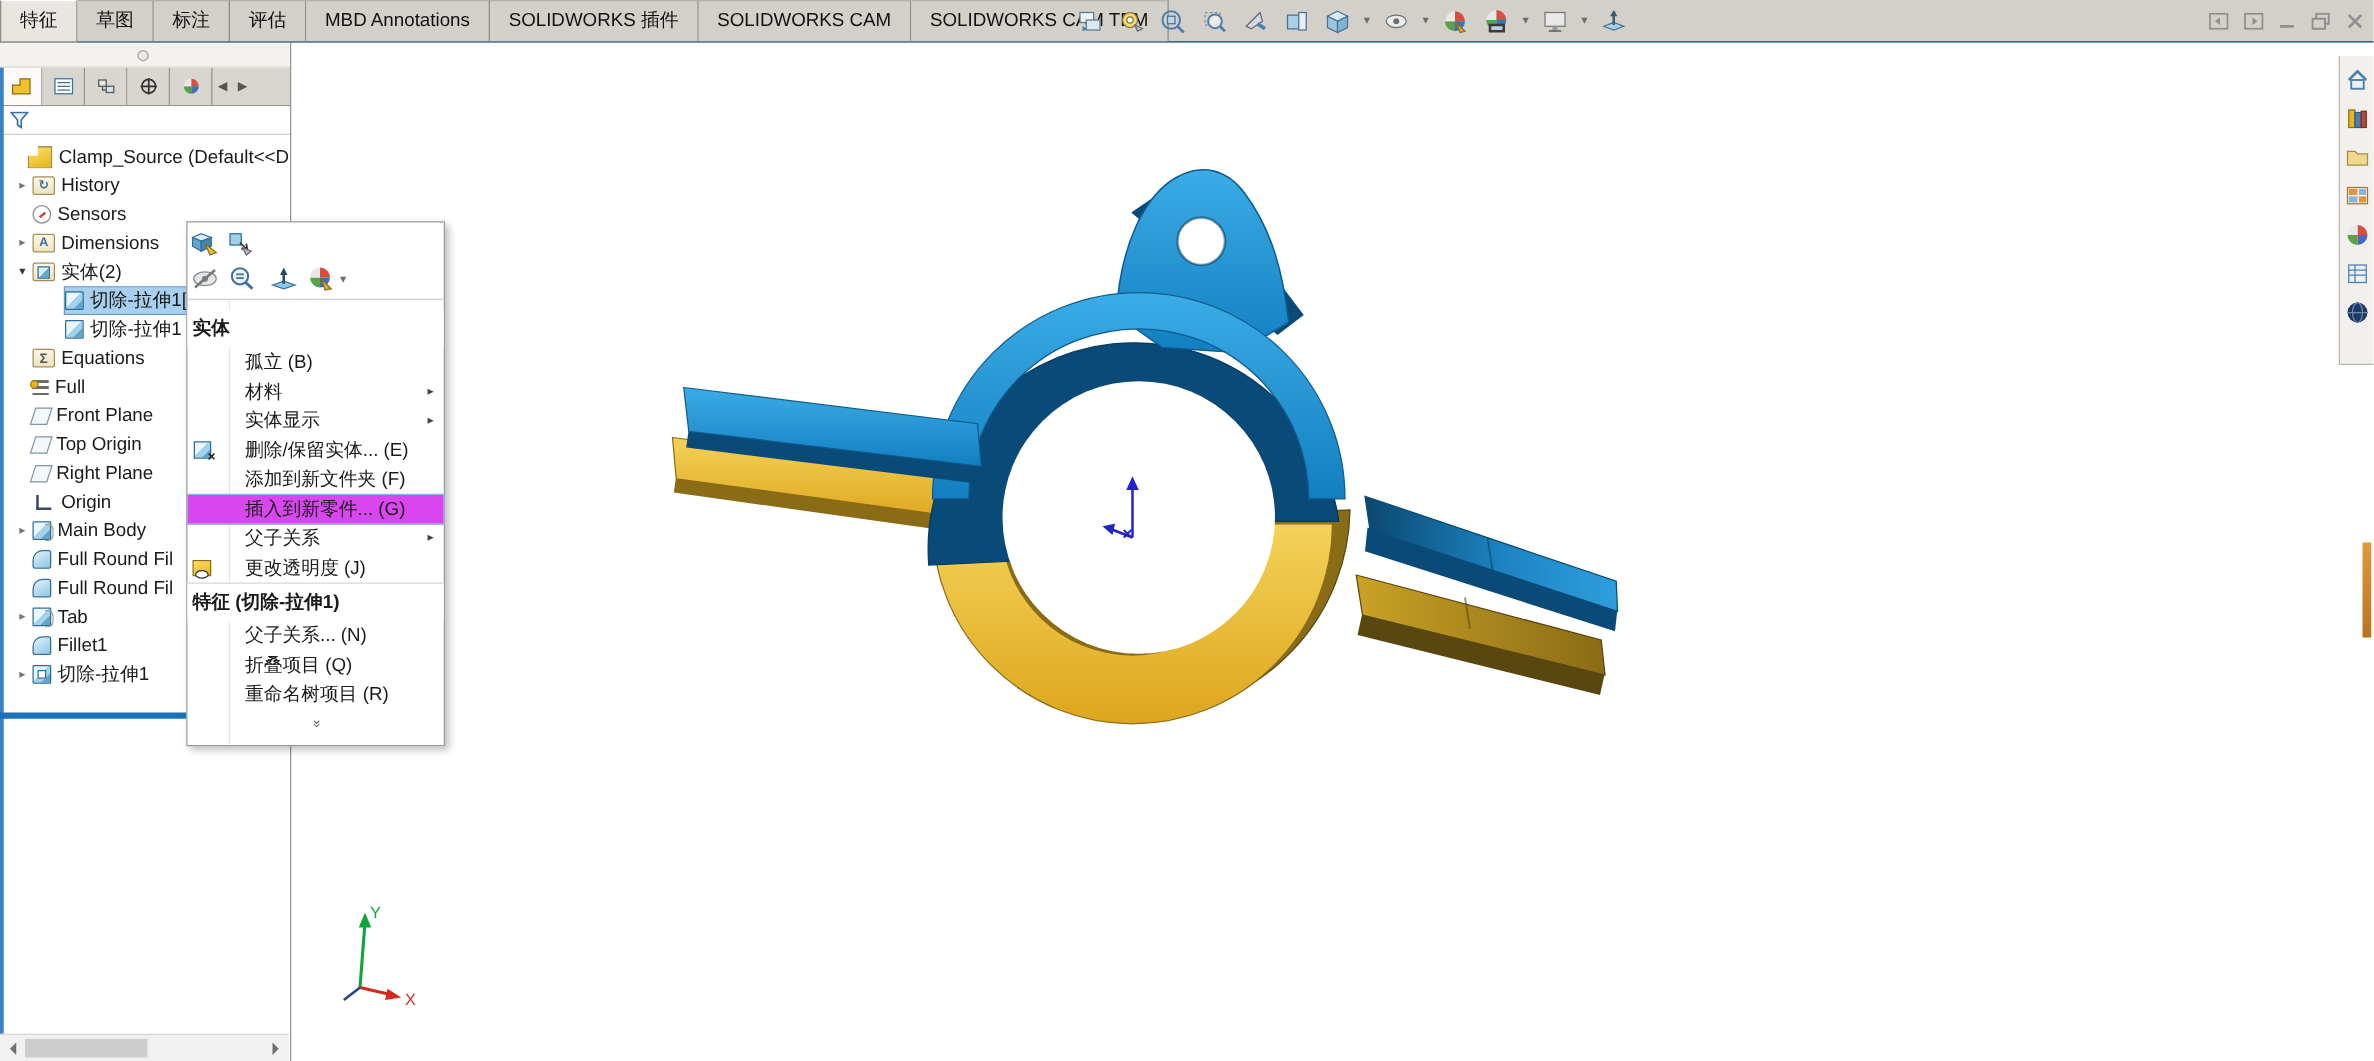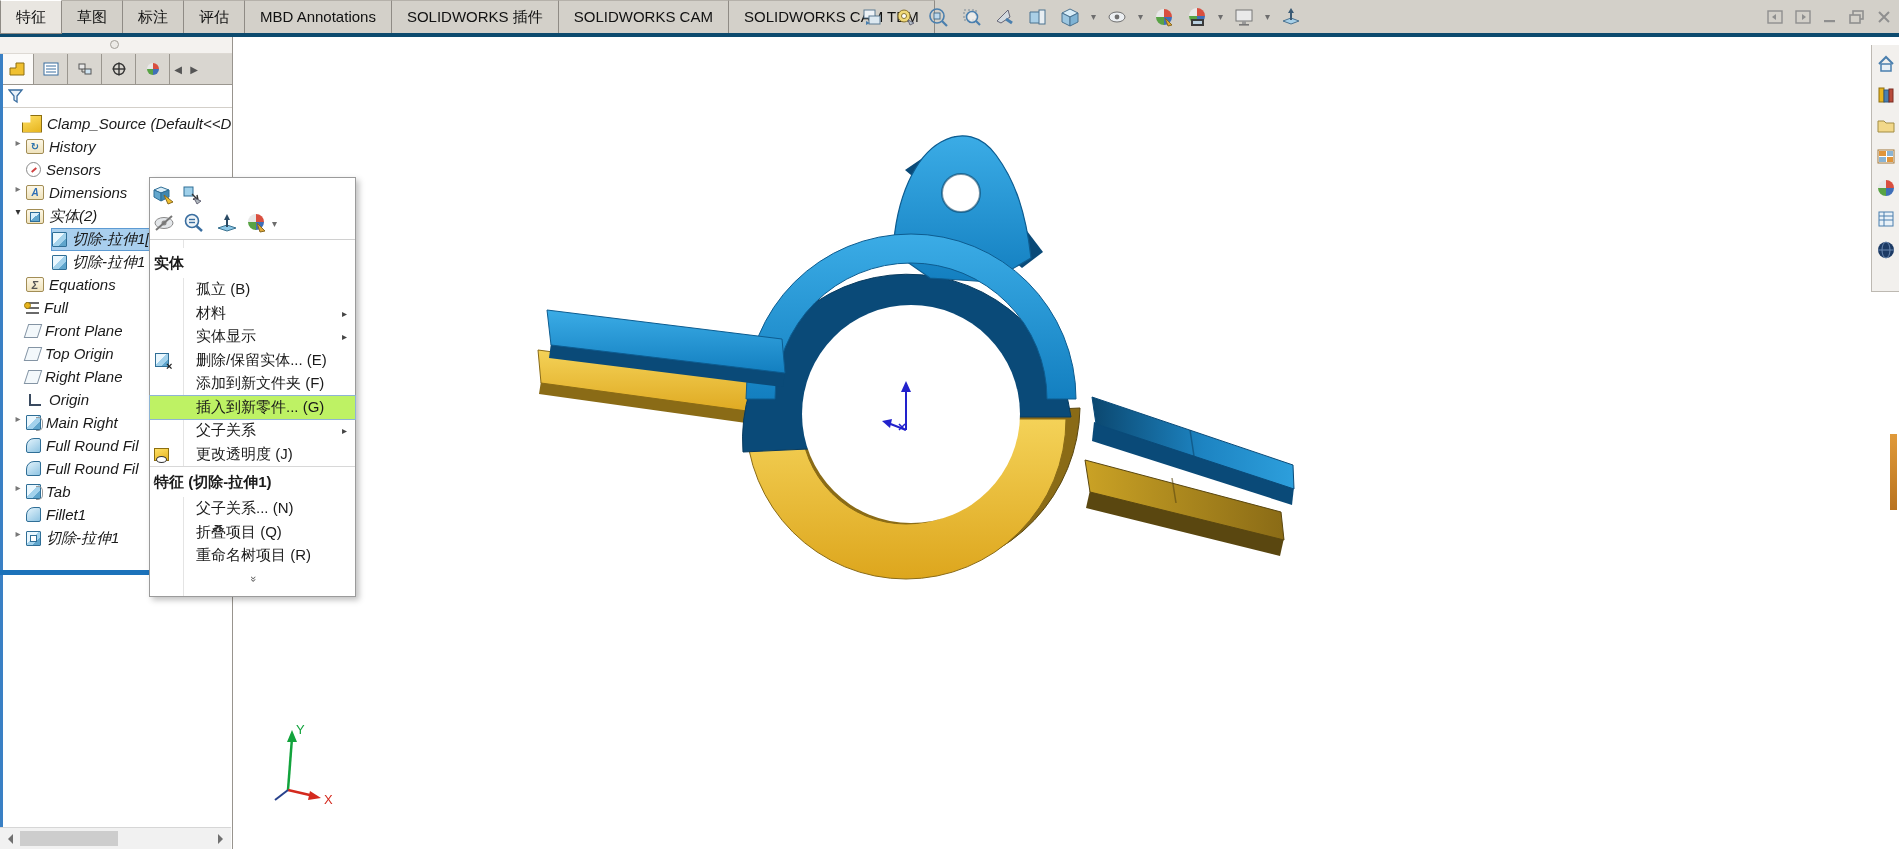--- a/index.html
+++ b/index.html
@@ -1,21 +1,21 @@
 <!DOCTYPE html>
 <html><head>
 <meta charset="utf-8">
 <style>
   html,body{margin:0;padding:0;background:#fff;}
   #app{position:relative;width:1899px;height:849px;overflow:hidden;
        font-family:"Liberation Sans","DejaVu Sans",sans-serif;font-size:15px;color:#1a1a1a;
        background:#fff;user-select:none;}
   
   .titlebar{position:absolute;left:0;top:0;width:1899px;height:33px;background:#d3d0c9;
-            border-bottom:4px solid #0c4a6e;z-index:40;}
+            border-bottom:1px solid #0c4a6e;z-index:40;}
   .tabs{position:absolute;left:0;top:0;height:33px;display:flex;}
   .tab{height:32px;line-height:32px;padding:0 15px;border-right:1px solid #8f8b85;
        border-top:1px solid #b5b1aa;color:#111;white-space:nowrap;background:#d3d0c9;}
   .tab.active{background:#e9e6e1;border:1px solid #8f8b85;border-top-color:#fff;}
   .hud{position:absolute;left:860px;top:0;height:33px;display:flex;align-items:center;gap:9px;}
   .hud .hicon{width:24px;height:24px;display:flex;align-items:center;justify-content:center;}
   .caret{font-size:10px;color:#6d6d6d;line-height:33px;}
   .winctl{position:absolute;right:8px;top:0;height:33px;display:flex;align-items:center;gap:12px;}
   .winctl svg{display:block;}
   
@@ -33,21 +33,21 @@
   .panel:before{content:"";position:absolute;left:0;top:0;bottom:0;width:3px;background:#3a80c4;}
   .grip{height:20px;background:#f4f2ef;border-bottom:1px solid #ddd9d3;position:relative;}
   .grip .dot{position:absolute;left:110px;top:7px;width:7px;height:7px;border-radius:50%;
              background:#eceae6;border:1px solid #a39f98;}
   .ptabs{height:30px;background:#d9d6d0;display:flex;align-items:stretch;border-bottom:1px solid #9a968f;}
   .ptab{width:33px;display:flex;align-items:center;justify-content:center;border-right:1px solid #9a968f;background:#d9d6d0;}
   .ptab.active{background:#fbfaf8;}
   .ptab-nav{width:16px;display:flex;align-items:center;justify-content:center;color:#555;font-size:10px;}
   .filter{height:22px;border-bottom:1px solid #d3cfc9;display:flex;align-items:center;padding-left:8px;background:#fff;}
   .tree{padding-top:6px;}
-  .trow{height:23px;display:flex;align-items:flex-start;white-space:nowrap;font-style:italic;}
+  .trow{height:23px;display:flex;align-items:center;white-space:nowrap;}
   .trow .arr{width:16px;flex:none;text-align:center;font-size:10px;color:#777;}
   .trow .arr.exp{color:#333;}
   .trow .lbl{padding:1px 4px 1px 0;}
   .trow .sel-wrap{display:flex;align-items:center;}
   .trow.selected .sel-wrap{background:#a9cfee;outline:1px solid #5d9bd3;}
   .lv0{padding-left:6px;} .lv1{padding-left:10px;} .lv2{padding-left:36px;}
   .rollback{position:absolute;left:0;top:537px;width:232px;height:5px;background:#1c72ba;}
   .hscroll{position:absolute;left:0;bottom:0;width:231px;height:21px;background:#f1f1f1;
            border-top:1px solid #d6d6d6;}
   .hs-btn{position:absolute;top:0;width:20px;height:21px;display:flex;align-items:center;justify-content:center;}
@@ -83,21 +83,21 @@
          border:1px solid #9b9b9b;box-shadow:3px 3px 6px rgba(0,0,0,.25);}
   .cm-toolbar{height:61px;border-bottom:1px solid #d0d0d0;position:relative;}
   .cm-toolbar .mico{position:absolute;width:22px;height:22px;display:flex;align-items:center;justify-content:center;}
   .cm-list{position:relative;padding:8px 0 6px 0;}
   .cm-list:before{content:"";position:absolute;left:33px;top:0;bottom:0;width:1px;background:#e4e4e4;}
   .m-header{height:30px;line-height:30px;font-weight:bold;padding-left:4px;position:relative;background:#fff;z-index:2;}
   .m-header.sep{border-top:1px solid #d8d8d8;}
   .m-item{height:23.5px;display:flex;align-items:center;position:relative;padding-left:46px;}
   .m-item .micon{position:absolute;left:3px;width:17px;height:15px;display:flex;align-items:center;justify-content:center;}
   .m-item .sub{position:absolute;right:8px;font-size:10px;color:#444;}
-  .m-item.hover{outline:1px solid #8fb4d4;background:#bef264;}
+  .m-item.hover{outline:1px solid #8fb4d4;background:#d946ef;}
   .m-chevron{height:22px;text-align:center;color:#555;font-size:11px;line-height:20px;}
   .mi-delete-body{background:linear-gradient(135deg,#eaf7fe 45%,#a3d2ec 45% 72%,#5fa5cc 72%);
       border:1px solid #2f6e96;width:12px;height:12px;position:relative;}
   .mi-delete-body:after{content:"×";position:absolute;right:-5px;bottom:-6px;color:#222;font-size:11px;font-weight:bold;}
   .mi-transparency{background:linear-gradient(155deg,#ffe065,#e6b41e);border:1px solid #8d6f10;width:13px;height:11px;position:relative;}
   .mi-transparency:after{content:"";position:absolute;left:1px;bottom:-3px;width:9px;height:5px;border-radius:50%;
       background:#fff;border:1px solid #333;}
   svg text{font-family:"Liberation Sans","DejaVu Sans",sans-serif;}
 </style>
 </head>
@@ -486,21 +486,21 @@
           <span class="arr"></span>
           <span class="sel-wrap">
             <span class="ti ic-origin"></span>
             <span class="lbl">Origin</span>
           </span>
         </div>
         <div class="trow lv1">
           <span class="arr">▸</span>
           <span class="sel-wrap">
             <span class="ti ic-body-rotate"></span>
-            <span class="lbl">Main Right</span>
+            <span class="lbl">Main Body</span>
           </span>
         </div>
         <div class="trow lv1">
           <span class="arr"></span>
           <span class="sel-wrap">
             <span class="ti ic-fillet"></span>
             <span class="lbl">Full Round Fil</span>
           </span>
         </div>
         <div class="trow lv1">

